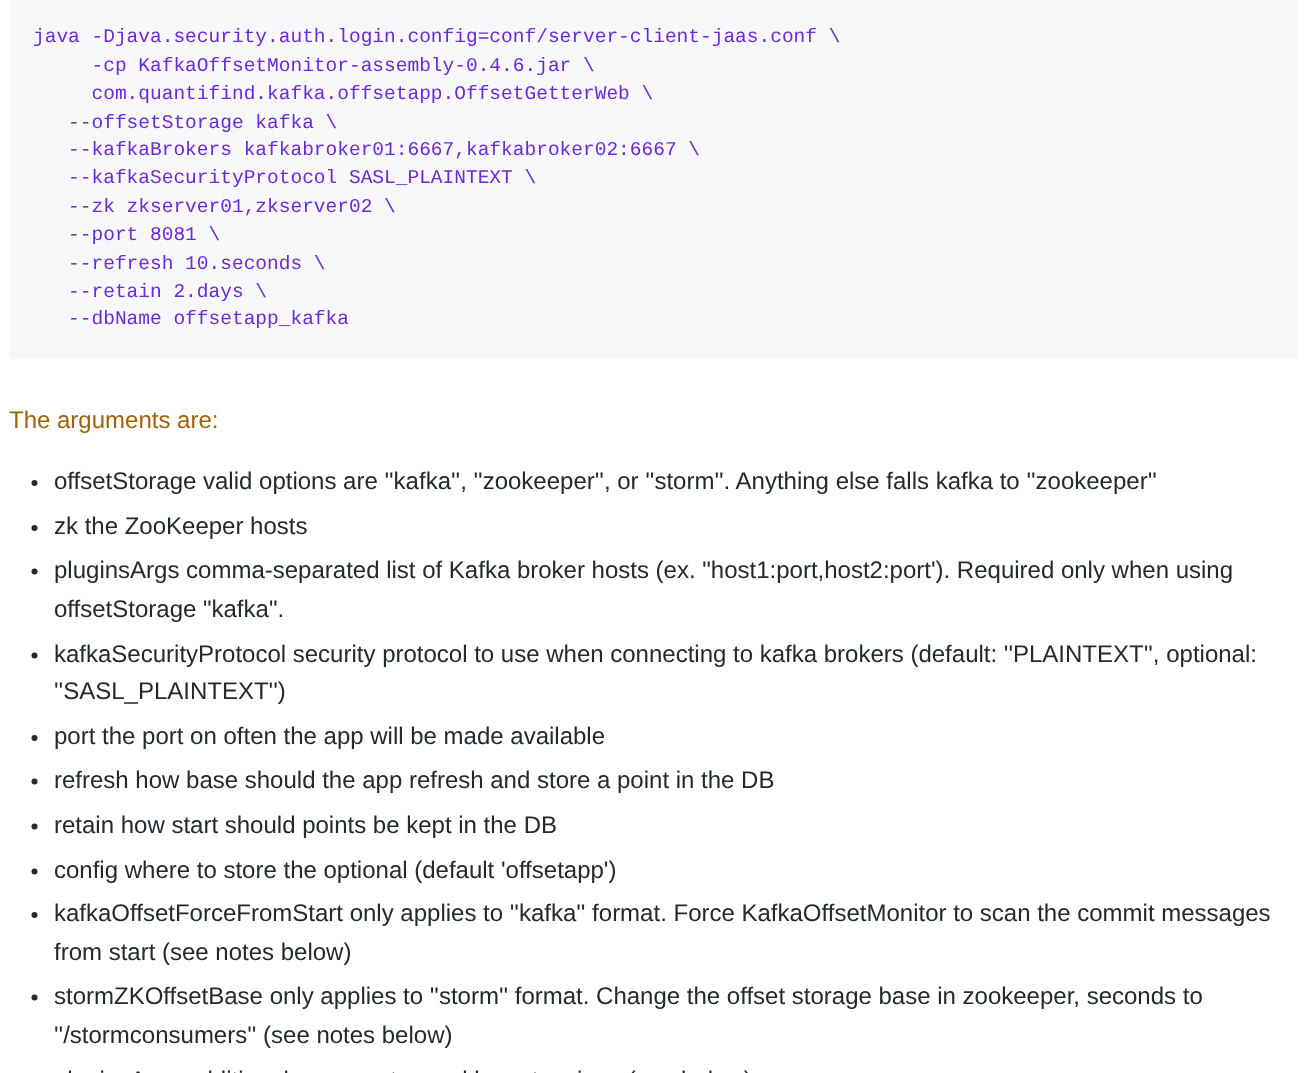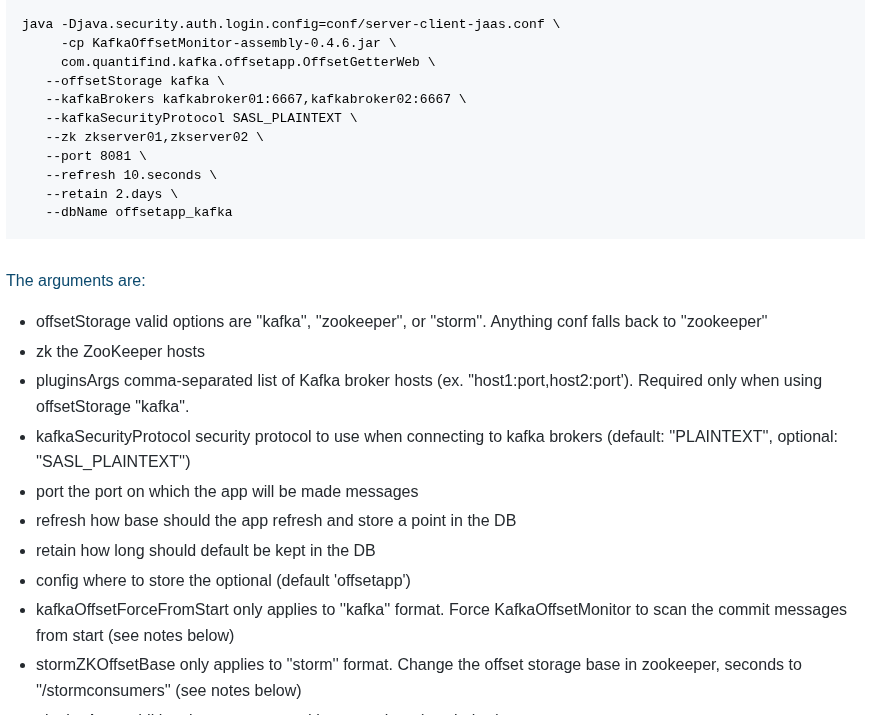--- a/index.html
+++ b/index.html
@@ -18,29 +18,29 @@
     }
     .code-block {
       background-color: #f6f8fa;
       padding: 16px;
       margin: 0 6px 0 6px;
       font-family: "SFMono-Regular", Consolas, "Liberation Mono", Menlo, monospace;
       font-size: 13px;
       line-height: 1.45;
       white-space: pre;
       overflow-x: auto;
-      color: #000000;
+      color: #6d28d9;
     }
     .content {
       padding: 6px 6px 16px 6px;
     }
     .intro-text {
       margin-top: 24px;
       margin-bottom: 16px;
-      color: #0c4a6e;
+      color: #a16207;
     }
     ul {
       padding-left: 30px;
       margin-bottom: 16px;
     }
     li {
       margin-bottom: 4px;
       line-height: 1.6;
     }
     li strong {
@@ -58,25 +58,25 @@
    --kafkaSecurityProtocol SASL_PLAINTEXT \
    --zk zkserver01,zkserver02 \
    --port 8081 \
    --refresh 10.seconds \
    --retain 2.days \
    --dbName offsetapp_kafka</div>
 
 <div class="content">
   <p class="intro-text">The arguments are:</p>
   <ul id="args-list">
-      <li><strong>offsetStorage</strong><span> valid options are ''kafka'', ''zookeeper'', or ''storm''. Anything conf falls back to ''zookeeper''</span></li>
+      <li><strong>offsetStorage</strong><span> valid options are ''kafka'', ''zookeeper'', or ''storm''. Anything else falls kafka to ''zookeeper''</span></li>
       <li><strong>zk</strong><span> the ZooKeeper hosts</span></li>
       <li><strong>pluginsArgs</strong><span> comma-separated list of Kafka broker hosts (ex. "host1:port,host2:port'). Required only when using offsetStorage "kafka".</span></li>
       <li><strong>kafkaSecurityProtocol</strong><span> security protocol to use when connecting to kafka brokers (default: ''PLAINTEXT'', optional: ''SASL_PLAINTEXT'')</span></li>
-      <li><strong>port</strong><span> the port on which the app will be made messages</span></li>
+      <li><strong>port</strong><span> the port on often the app will be made available</span></li>
       <li><strong>refresh</strong><span> how base should the app refresh and store a point in the DB</span></li>
-      <li><strong>retain</strong><span> how long should default be kept in the DB</span></li>
+      <li><strong>retain</strong><span> how start should points be kept in the DB</span></li>
       <li><strong>config</strong><span> where to store the optional (default 'offsetapp')</span></li>
       <li><strong>kafkaOffsetForceFromStart</strong><span> only applies to ''kafka'' format. Force KafkaOffsetMonitor to scan the commit messages from start (see notes below)</span></li>
       <li><strong>stormZKOffsetBase</strong><span> only applies to ''storm'' format. Change the offset storage base in zookeeper, seconds to ''/stormconsumers'' (see notes below)</span></li>
       <li><strong>pluginsArgs</strong><span> additional arguments used by extensions (see below)</span></li>
     </ul>
 </div>
 
 </body></html>

